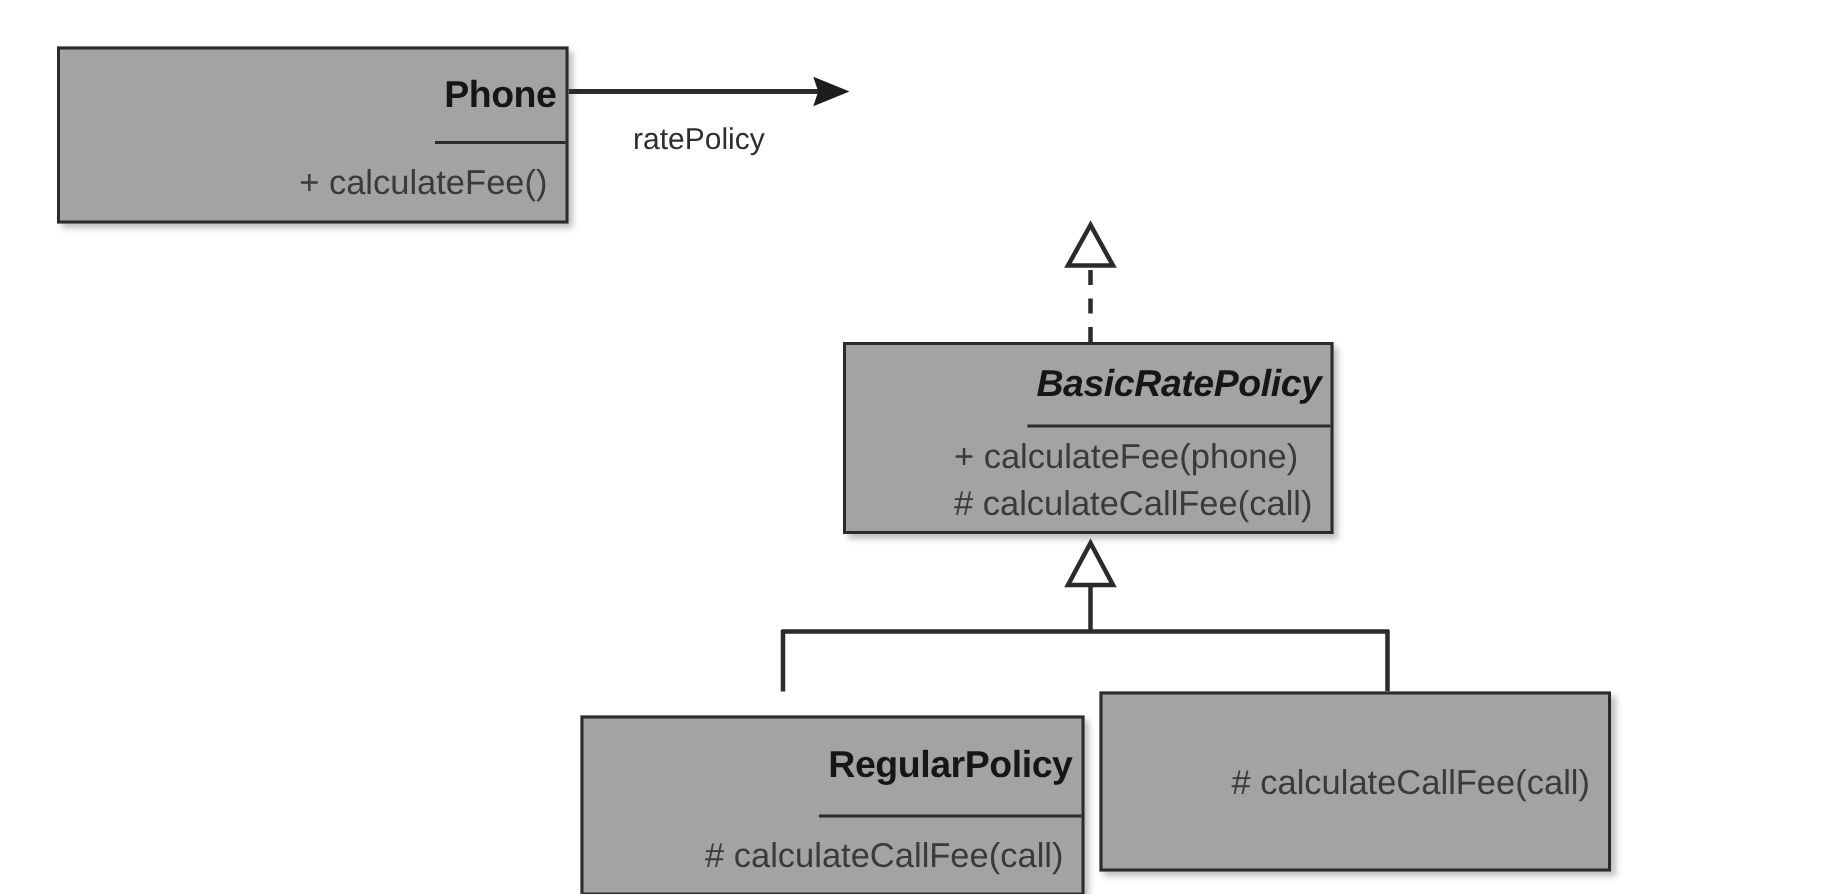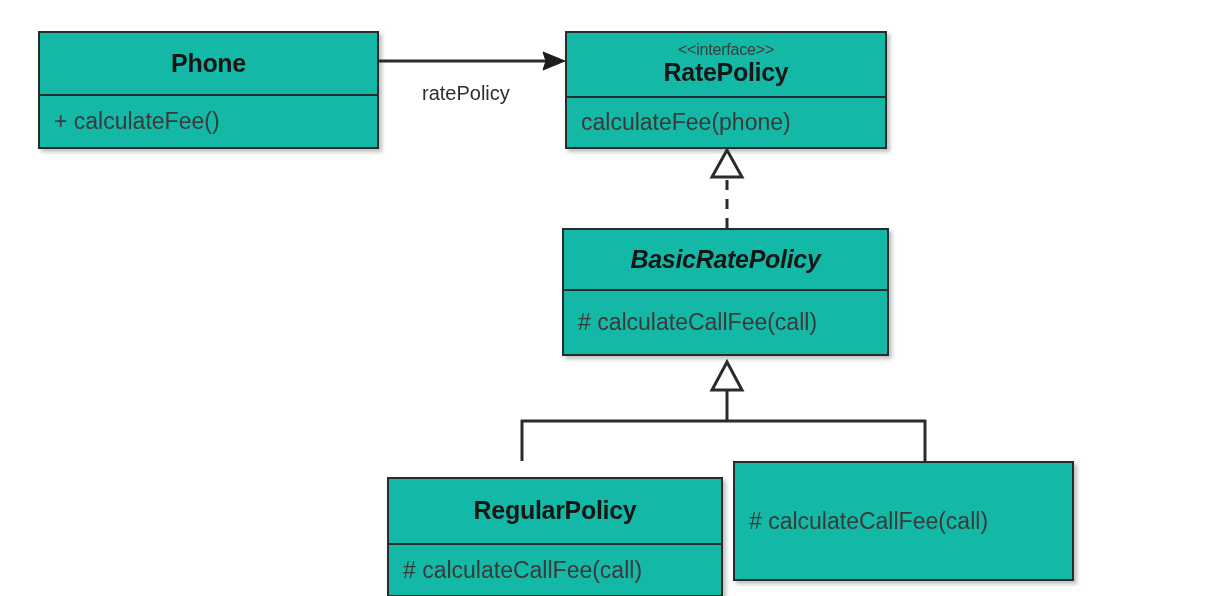--- a/index.html
+++ b/index.html
@@ -24,25 +24,26 @@
     top: 0;
     width: 1218px;
     height: 596px;
     pointer-events: none;
   }
 
   
   .uml-class {
     position: absolute;
     box-sizing: border-box;
-    background: #14b8a6;
+    background: #a3a3a3;
     border: 2px solid #2b2b2b;
     box-shadow: 3px 3px 4px rgba(60,60,60,0.32);
     display: flex;
     flex-direction: column;
+    align-items: flex-end;
   }
   .uml-header {
     box-sizing: border-box;
     display: flex;
     flex-direction: column;
     align-items: center;
     justify-content: center;
     text-align: center;
     border-bottom: 2px solid #2b2b2b;
     padding: 2px 6px;
@@ -142,35 +143,27 @@
 
   <div class="uml-class" id="box-phone">
     <div class="uml-header">
       <div class="class-title">Phone</div>
     </div>
     <div class="uml-body">
       <div class="member">+ calculateFee()</div>
     </div>
   </div>
 
-  <div class="uml-class" id="box-ratepolicy">
-    <div class="uml-header">
-      <div class="stereotype">&lt;&lt;interface&gt;&gt;</div>
-      <div class="class-title">RatePolicy</div>
-    </div>
-    <div class="uml-body">
-      <div class="member">calculateFee(phone)</div>
-    </div>
-  </div>
 
   <div class="uml-class" id="box-basic">
     <div class="uml-header">
       <div class="class-title abstract">BasicRatePolicy</div>
     </div>
     <div class="uml-body">
+      <div class="member">+ calculateFee(phone)</div>
       <div class="member"># calculateCallFee(call)</div>
     </div>
   </div>
 
   <div class="uml-class" id="box-regular">
     <div class="uml-header">
       <div class="class-title">RegularPolicy</div>
     </div>
     <div class="uml-body">
       <div class="member"># calculateCallFee(call)</div>

